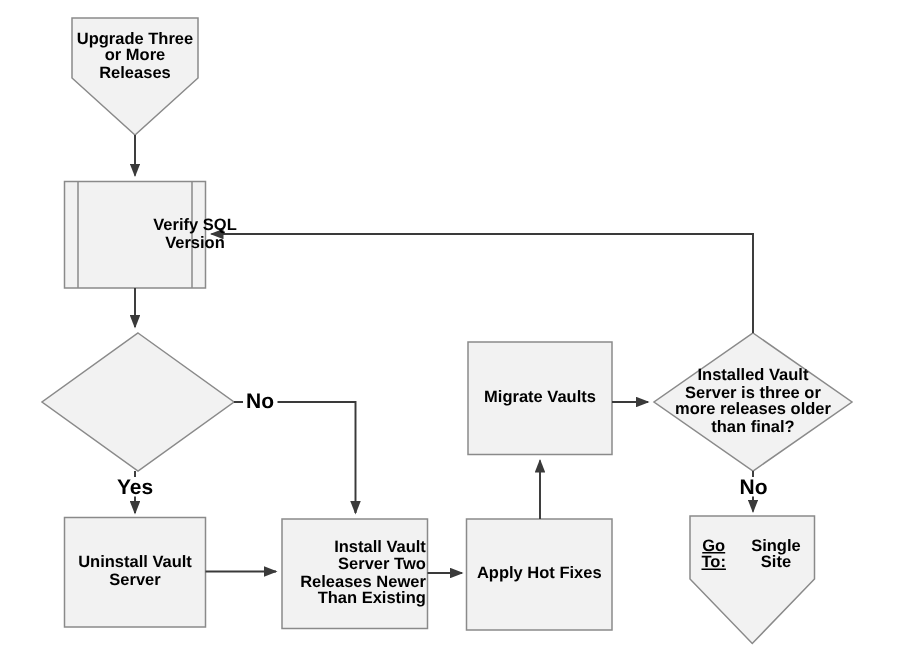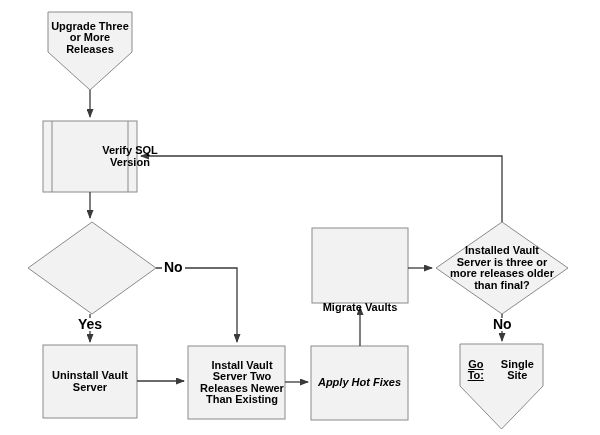--- a/index.html
+++ b/index.html
@@ -94,28 +94,28 @@
 or More
 Releases</div>
 
   <div class="node-label" style="left:56px; top:121px; width:76px; height:71px;margin-left:36px;">Verify SQL
 Version</div>
 
 
   <div class="node-label" style="left:43px; top:345px; width:94px; height:73px;border-radius:20px;">Uninstall Vault
 Server</div>
 
-  <div class="node-label" style="left:188px; top:346px; width:108px; height:73px;">Install Vault
+  <div class="node-label" style="left:188px; top:346px; width:108px; height:73px;text-align:right;">Install Vault
 Server Two
 Releases Newer
 Than Existing</div>
 
-  <div class="node-label" style="left:311px; top:346px; width:97px; height:74px;font-style:italic;">Apply Hot Fixes</div>
+  <div class="node-label" style="left:311px; top:346px; width:97px; height:74px;">Apply Hot Fixes</div>
 
-  <div class="node-label" style="left:312px; top:228px; width:96px; height:75px;margin-top:42px;">Migrate Vaults</div>
+  <div class="node-label" style="left:312px; top:228px; width:96px; height:75px;">Migrate Vaults</div>
 
   <div class="node-label" style="left:438px; top:240px; width:128px; height:56px;">Installed Vault
 Server is three or
 more releases older
 than final?</div>
 
   <div class="node-label" style="left:460px; top:352px; width:83px; height:36px; flex-direction:row;">
     <span class="goto-line1">Go To:</span>
     <span class="goto-line2">Single Site</span>
   </div>

